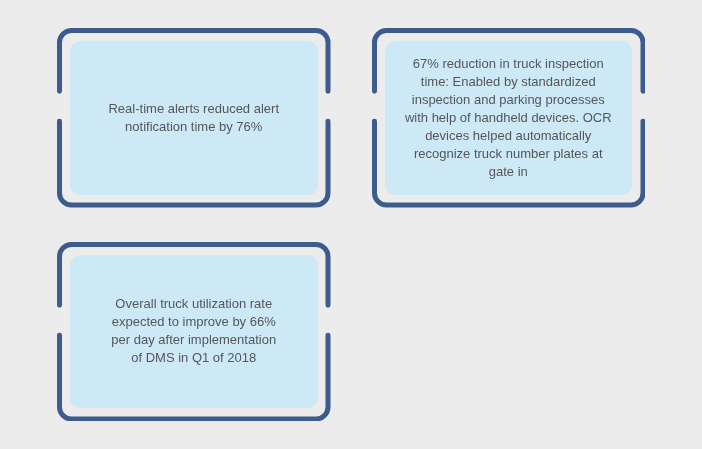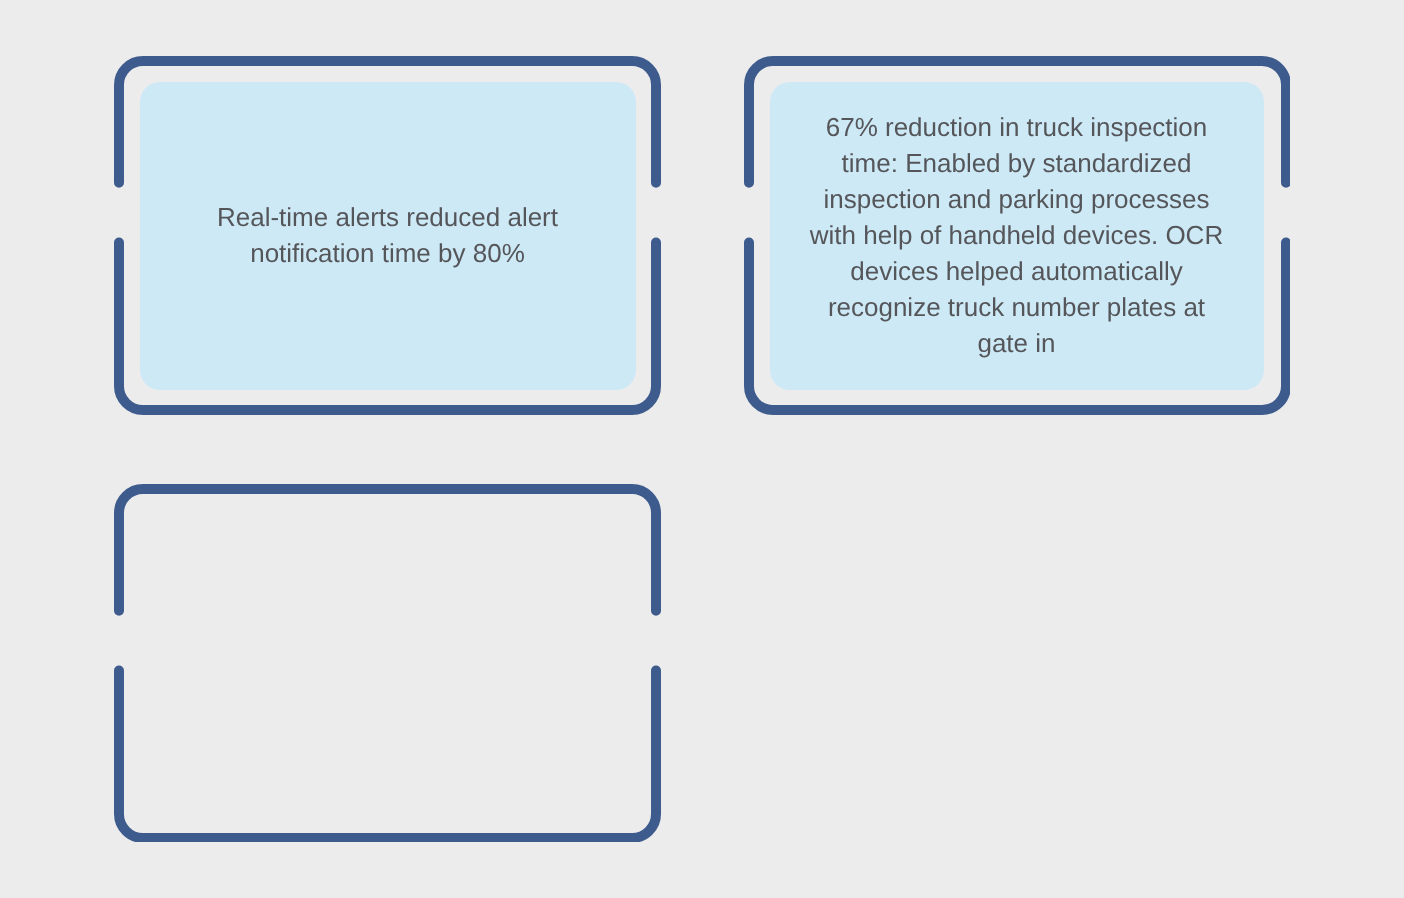--- a/index.html
+++ b/index.html
@@ -61,21 +61,21 @@
 
 <div class="board">
 
   <div class="card">
     <svg viewBox="0 0 274 180" preserveAspectRatio="none" aria-hidden="true">
       <path d="M 2.5 63.5 V 14.5 A 12 12 0 0 1 14.5 2.5 H 259.5 A 12 12 0 0 1 271.5 14.5 V 63.5" fill="none" stroke="currentColor" stroke-width="5" stroke-linecap="round"></path>
       <path d="M 2.5 93.5 V 165.5 A 12 12 0 0 0 14.5 177.5 H 259.5 A 12 12 0 0 0 271.5 165.5 V 93.5" fill="none" stroke="currentColor" stroke-width="5" stroke-linecap="round"></path>
     </svg>
     <div class="card-body">
       <div class="card-text">Real-time alerts reduced alert
-notification time by 80%</div>
+notification time by 76%</div>
     </div>
   </div>
 
   <div class="card">
     <svg viewBox="0 0 274 180" preserveAspectRatio="none" aria-hidden="true">
       <path d="M 2.5 63.5 V 14.5 A 12 12 0 0 1 14.5 2.5 H 259.5 A 12 12 0 0 1 271.5 14.5 V 63.5" fill="none" stroke="currentColor" stroke-width="5" stroke-linecap="round"></path>
       <path d="M 2.5 93.5 V 165.5 A 12 12 0 0 0 14.5 177.5 H 259.5 A 12 12 0 0 0 271.5 165.5 V 93.5" fill="none" stroke="currentColor" stroke-width="5" stroke-linecap="round"></path>
     </svg>
     <div class="card-body">
       <div class="card-text">67% reduction in truck inspection
@@ -86,16 +86,22 @@
 recognize truck number plates at
 gate in</div>
     </div>
   </div>
 
   <div class="card">
     <svg viewBox="0 0 274 180" preserveAspectRatio="none" aria-hidden="true">
       <path d="M 2.5 63.5 V 14.5 A 12 12 0 0 1 14.5 2.5 H 259.5 A 12 12 0 0 1 271.5 14.5 V 63.5" fill="none" stroke="currentColor" stroke-width="5" stroke-linecap="round"></path>
       <path d="M 2.5 93.5 V 165.5 A 12 12 0 0 0 14.5 177.5 H 259.5 A 12 12 0 0 0 271.5 165.5 V 93.5" fill="none" stroke="currentColor" stroke-width="5" stroke-linecap="round"></path>
     </svg>
+    <div class="card-body">
+      <div class="card-text">Overall truck utilization rate
+expected to improve by 66%
+per day after implementation
+of DMS in Q1 of 2018</div>
+    </div>
   </div>
 
 
 </div>
 
 </body></html>

